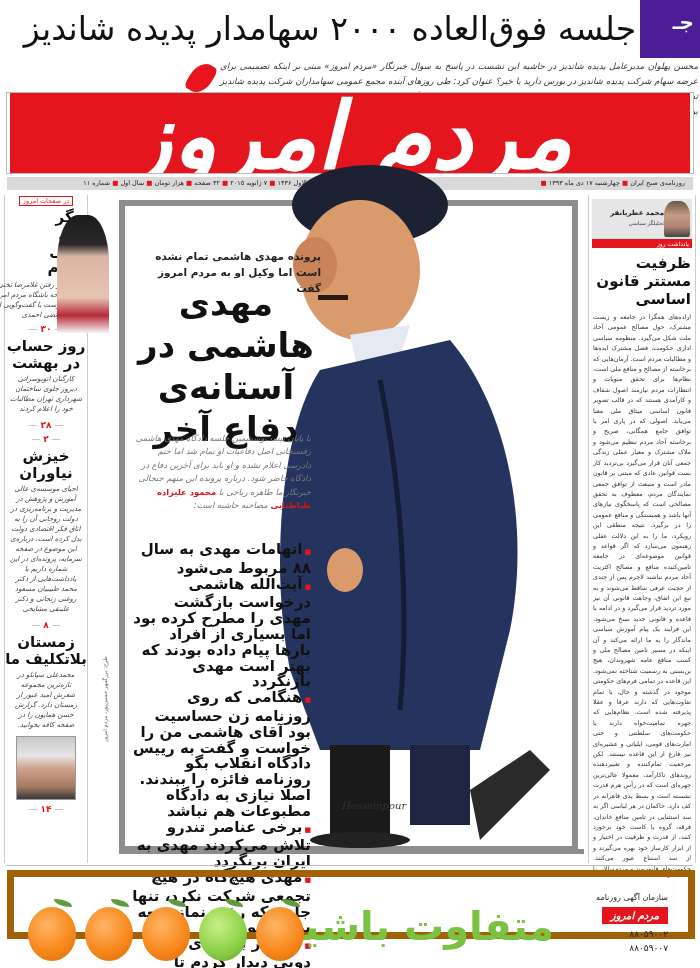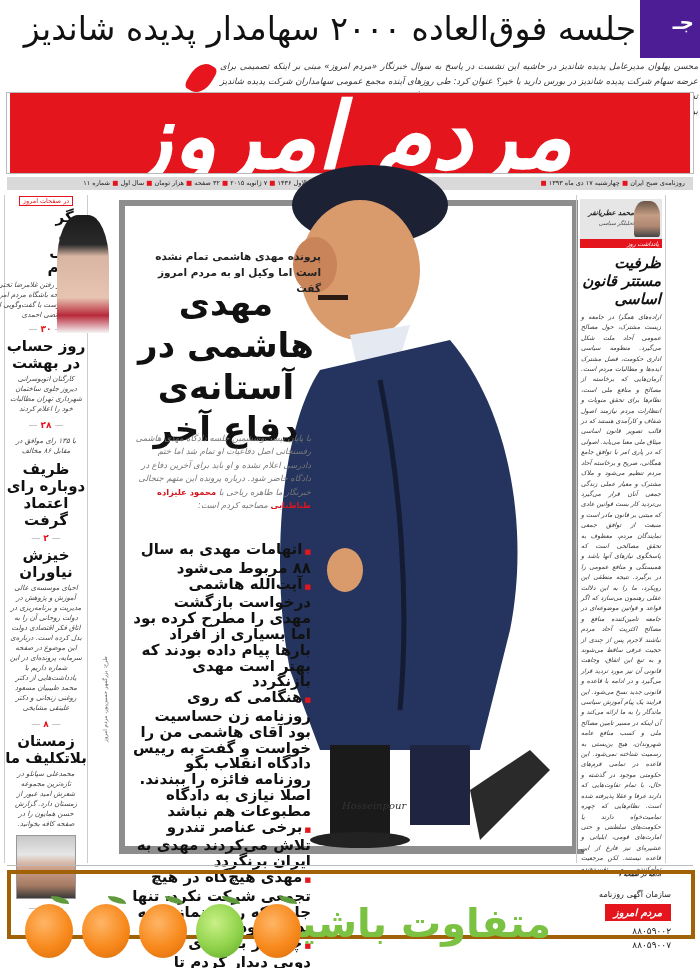--- a/index.html
+++ b/index.html
@@ -40,32 +40,32 @@
   #bullets .b { margin-bottom: 0; }
   #bullets .b::before { content: "■"; color: #e4151d; font-size: 7px; margin-left: 2px; }
   #credit { position: absolute; left: 102px; top: 756px; width: 100px; font-size: 5.5px; color: #666; transform: rotate(-90deg); transform-origin: left top; white-space: nowrap; }
 
   
   #caricature { position: absolute; left: 260px; top: 150px; width: 320px; height: 700px; }
   #signature { position: absolute; left: 342px; top: 800px; font-family: "DejaVu Serif", serif; font-style: italic; font-size: 10px; color: #333; }
   #mainbox-bottom { position: absolute; left: 119px; top: 849px; width: 465px; height: 5px; background: #8d8d8d; }
 
   
-  #rightcol { position: absolute; left: 576px; top: 195px; width: 90px; height: 668px; border-left: 1px solid #ccc; border-right: 1px solid #ccc; font-style: italic; }
+  #rightcol { position: absolute; left: 588px; top: 195px; width: 108px; height: 668px; border-left: 1px solid #ccc; border-right: 1px solid #ccc; }
   #author-card { margin: 4px 3px 0 3px; height: 40px; background: #e6e6e6; position: relative; }
   #author-card .name { position: absolute; right: 28px; top: 10px; font-size: 7px; font-weight: bold; color: #222; }
   #author-card .role { position: absolute; right: 28px; top: 21px; font-size: 5.5px; color: #444; }
   #author-photo { position: absolute; right: 2px; top: 2px; width: 26px; height: 36px; background: linear-gradient(180deg, #6b5648 0%, #c59d84 40%, #b08772 70%, #444 100%); border-radius: 40% 40% 10% 10%; }
   #yaddasht { margin: 0 3px; height: 9px; background: #e4151d; color: #fff; font-size: 6px; line-height: 9px; text-align: right; padding-right: 3px; }
   #rc-title { font-weight: bold; font-size: 15px; line-height: 18px; text-align: right; padding: 6px 4px 2px 4px; color: #111; }
   #rc-body { font-size: 6.3px; line-height: 10.4px; text-align: justify; color: #333; padding: 2px 4px; height: 560px; overflow: hidden; }
   #rc-continue { font-size: 6px; font-weight: bold; text-align: right; padding: 0 4px; color: #222; }
 
   
-  #ad { position: absolute; left: 7px; top: 870px; width: 688px; height: 69px; border: 4px solid #a16207; }
+  #ad { position: absolute; left: 7px; top: 870px; width: 688px; height: 69px; border: 7px solid #a16207; }
   #ad .org { position: absolute; right: 20px; top: 16px; font-size: 8px; color: #222; }
   #ad .adlogo { position: absolute; right: 20px; top: 30px; width: 66px; height: 17px; background: #e4151d; color: #fff; font-size: 10px; font-weight: bold; font-style: italic; text-align: center; line-height: 17px; }
   #ad .phone { position: absolute; right: 20px; font-size: 9px; color: #222; letter-spacing: 2px; }
   #ad .slogan { position: absolute; left: 226px; top: 22px; width: 340px; font-weight: bold; font-size: 40px; color: #7cc242; text-align: center; line-height: 54px; }
   .fruit { position: absolute; top: 30px; width: 48px; height: 54px; border-radius: 50%; }
   .fruit.orange { background: radial-gradient(circle at 40% 35%, #ffb566 0%, #f7891c 55%, #d86a0a 100%); }
   .fruit.apple { background: radial-gradient(circle at 40% 35%, #c9f086 0%, #8fd24a 55%, #5fa329 100%); }
   .leaf { position: absolute; top: 22px; width: 18px; height: 8px; background: #5f9a3c; border-radius: 0 100% 0 100%; }
 
   .rule { position: absolute; left: 7px; width: 686px; height: 1px; background: #bbb; }
@@ -103,24 +103,20 @@
     <div class="lc-text" style="padding:3px 0 0 0;width:100px;">۱۷ دی روز رفتن غلامرضا تختی است. صفحه باشگاه مردم امروز درباره‌ی اوست با گفت‌وگویی از زنده‌یاد مرتضی احمدی</div>
   </div>
   <div class="page-ref">۳۰</div>
 
   <div>
     <div class="lc-title">روز حساب در بهشت</div>
     <div class="lc-text">کارگنان اتوبوسرانی دیروز جلوی ساختمان شهرداری تهران مطالبات خود را اعلام کردند</div>
   </div>
   <div class="page-ref">۲۸</div>
 
-  <div>
-    <div class="lc-text">با ۱۳۵ رای موافق در مقابل ۸۶ مخالف</div>
-    <div class="lc-title">ظریف دوباره رای اعتماد گرفت</div>
-  </div>
   <div class="page-ref">۲</div>
 
   <div>
     <div class="lc-title">خیزش نیاوران</div>
     <div class="lc-text">احیای موسسه‌ی عالی آموزش و پژوهش در مدیریت و برنامه‌ریزی در دولت روحانی آن را به اتاق فکر اقتصادی دولت بدل کرده است. درباره‌ی این موضوع در صفحه سرمایه، پرونده‌ای در این شماره داریم با یادداشت‌هایی از دکتر محمد طبیبیان مسعود روغنی زنجانی و دکتر علینقی مشایخی</div>
   </div>
   <div class="page-ref">۸</div>
 
   <div>
     <div class="lc-title">زمستان بلاتکلیف ما</div>
@@ -153,21 +149,21 @@
   <polygon points="210,640 270,600 290,620 220,690" fill="#2a2a2a"></polygon>
   <ellipse cx="100" cy="690" rx="50" ry="8" fill="#222"></ellipse>
 </svg>
 <div id="signature">Hosseinpour</div>
 
 <div id="main-sub" class="rtl">پرونده مهدی هاشمی تمام نشده است اما وکیل او به مردم امروز گفت</div>
 <div id="main-title" class="rtl">مهدی هاشمی در آستانه‌ی دفاع آخر</div>
 <div id="main-intro" class="rtl">
   <span>با پایان بیست‌وششمین جلسه دادگاه مهدی هاشمی رفسنجانی اصل دفاعیات او تمام شد اما ختم دادرسی اعلام نشده و او باید برای آخرین دفاع در دادگاه حاضر شود. درباره پرونده این متهم جنجالی خبرنگار ما طاهره ریاحی با</span>
   <span class="author">محمود علیزاده طباطبایی</span>
-  <span>مصاحبه کردم است:</span>
+  <span>مصاحبه حاشیه است:</span>
 </div>
 <div id="bullets" class="rtl">
   <div class="b">اتهامات مهدی به سال ۸۸ مربوط می‌شود</div>
   <div class="b">آیت‌الله هاشمی درخواست بازگشت مهدی را مطرح کرده بود اما بسیاری از افراد بارها پیام داده بودند که بهتر است مهدی بازنگردد</div>
   <div class="b">هنگامی که روی روزنامه زن حساسیت بود آقای هاشمی من را خواست و گفت به رییس دادگاه انقلاب بگو روزنامه فائزه را ببندند. اصلا نیازی به دادگاه مطبوعات هم نباشد</div>
   <div class="b">برخی عناصر تندرو تلاش می‌کردند مهدی به ایران برنگردد</div>
   <div class="b">مهدی هیچ‌گاه در هیچ تجمعی شرکت نکرد، تنها جایی که رفت نمازجمعه پدرش بود</div>
   <div class="b">چند بار با مهدی در دوبی دیدار کردم تا درباره پرونده‌اش حرف بزنیم</div>
   <div class="b">مطمئن هستم این پرونده ختم به‌خیر می‌شود</div>
 </div>

